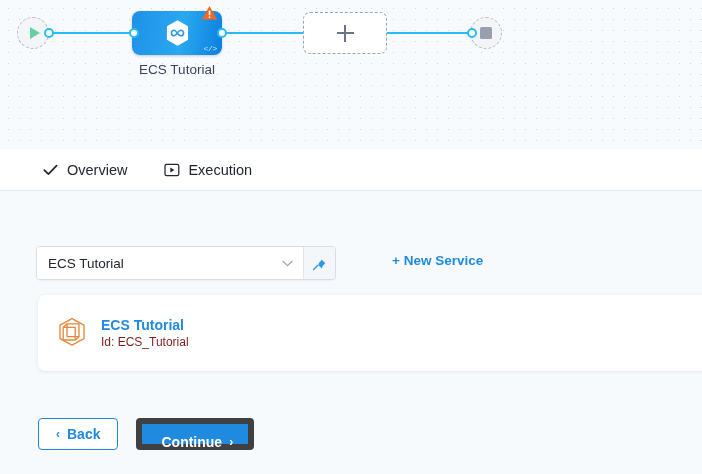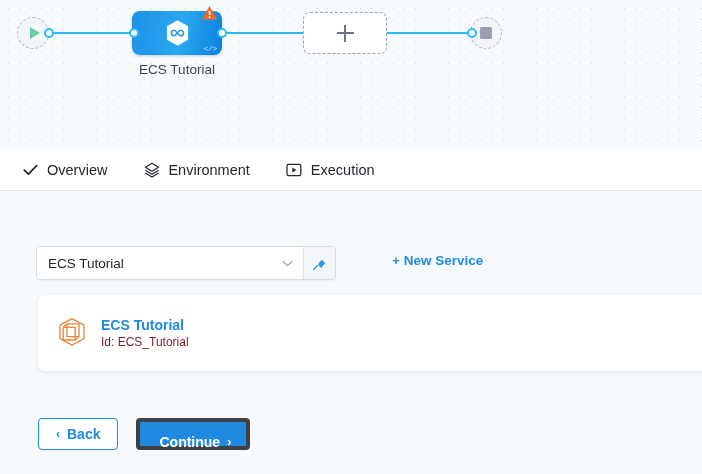--- a/index.html
+++ b/index.html
@@ -87,21 +87,21 @@
   .plus-v { width: 1.8px; height: 17px; }
   .add-stage-label {
     position: absolute; left: 280px; top: 62px; width: 130px;
     text-align: center; font-size: 13.5px; color: #7a8499;
   }
 
   
   .tabbar {
     position: absolute; left: 0; top: 149px; width: 702px; height: 42px;
     background: #ffffff; border-bottom: 1px solid #e4e9f0;
-    display: flex; align-items: stretch; padding-left: 4px;
+    display: flex; align-items: stretch; padding-left: 24px;
   }
   .tab {
     position: relative; display: flex; align-items: center; gap: 8px;
     padding: 0 18px; cursor: pointer; font-size: 14.5px; color: #22262e;
   }
   .tab .tab-ul {
     position: absolute; left: 14px; right: 14px; bottom: -1px;
     height: 3px; background: #1f8ae0; border-radius: 2px; display: none;
   }
   .tab.active .tab-ul { display: block; }
@@ -149,21 +149,21 @@
   .svc-name { font-size: 14px; font-weight: bold; color: #1f8ae0; cursor: pointer; }
   .svc-id { font-size: 12px; color: #7f1d1d; }
 
   .btn-row { position: absolute; left: 38px; top: 418px; display: flex; gap: 18px; }
   .btn {
     height: 32px; border-radius: 4px; display: flex; align-items: center;
     gap: 7px; font-size: 14px; font-weight: bold; cursor: pointer;
     padding: 0 17px;
   }
   .btn-back { background: #fff; border: 1px solid #1f8ae0; color: #1f8ae0; }
-  .btn-continue { background: #1f8ae0; border: 4px solid #404040; color: #fff; padding: 16px 15px 0 19px; }
+  .btn-continue { background: #1f8ae0; border: 6px solid #404040; color: #fff; padding: 16px 15px 0 19px; }
   .arrow { font-size: 12px; line-height: 1; }
 </style>
 </head>
 <body>
 
 <div id="app">
 
   <div class="canvas">
 
     <div class="edge e1"></div>
@@ -210,31 +210,20 @@
       <span class="tab-ico">
         <svg width="15" height="12" viewBox="0 0 15 12">
             <path d="M1.3 6.2 L5.4 10.2 L13.6 1.6" fill="none" stroke="#22262e" stroke-width="1.7" stroke-linecap="round" stroke-linejoin="round"></path>
           </svg>
       </span>
       <span>Overview</span>
 
     </div>
 
 
-    <div class="tab">
-      <span class="tab-ico">
-        <svg width="16" height="16" viewBox="0 0 16 16" fill="none" stroke="#22262e" stroke-width="1.2" stroke-linejoin="round">
-          <path d="M8 1.2 L14.6 5.2 L8 9.2 L1.4 5.2 Z"></path>
-          <path d="M1.4 8.2 L8 12.2 L14.6 8.2"></path>
-          <path d="M1.4 11.1 L8 15.1 L14.6 11.1"></path>
-        </svg>
-      </span>
-      <span>Environment</span>
-
-    </div>
 
     <div class="tab">
       <span class="tab-ico">
         <svg width="16" height="14" viewBox="0 0 16 14" fill="none" stroke="#22262e" stroke-width="1.25">
           <rect x="1" y="1.4" width="13.8" height="11.2" rx="1.6"></rect>
           <path d="M6.3 4.5 L10.4 7 L6.3 9.5 Z" fill="#22262e" stroke="none"></path>
         </svg>
       </span>
       <span>Execution</span>
 

